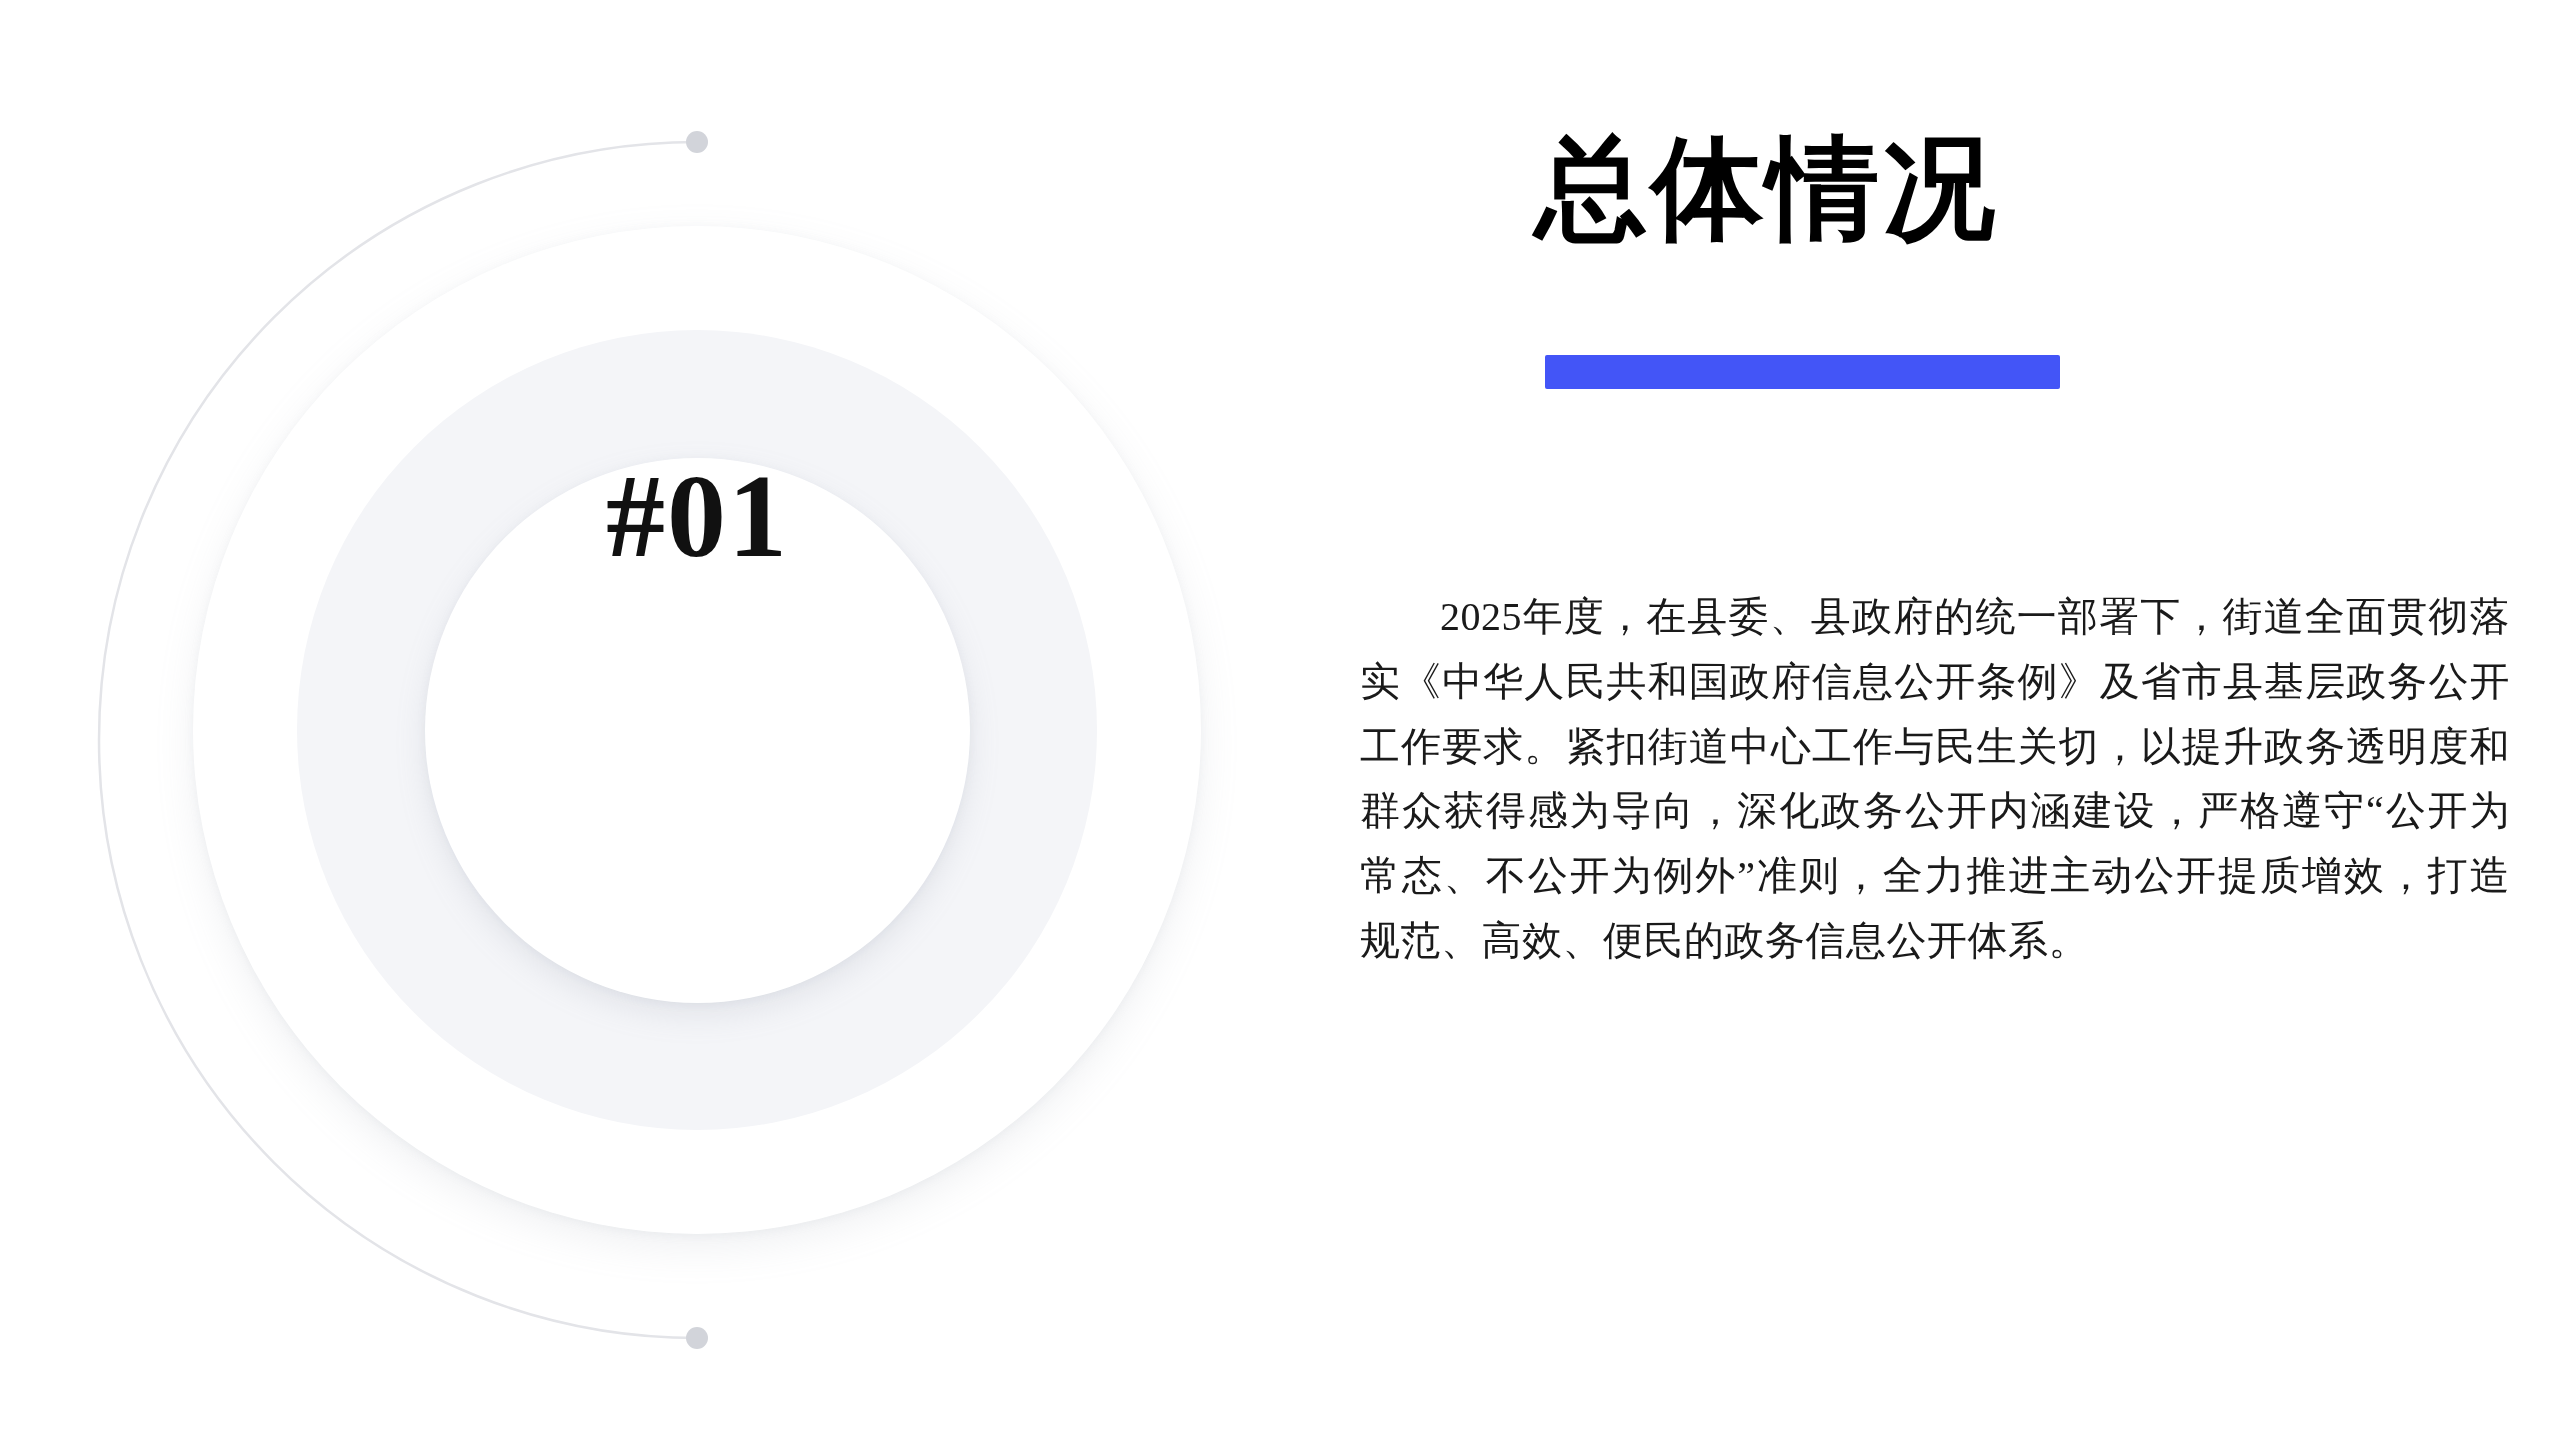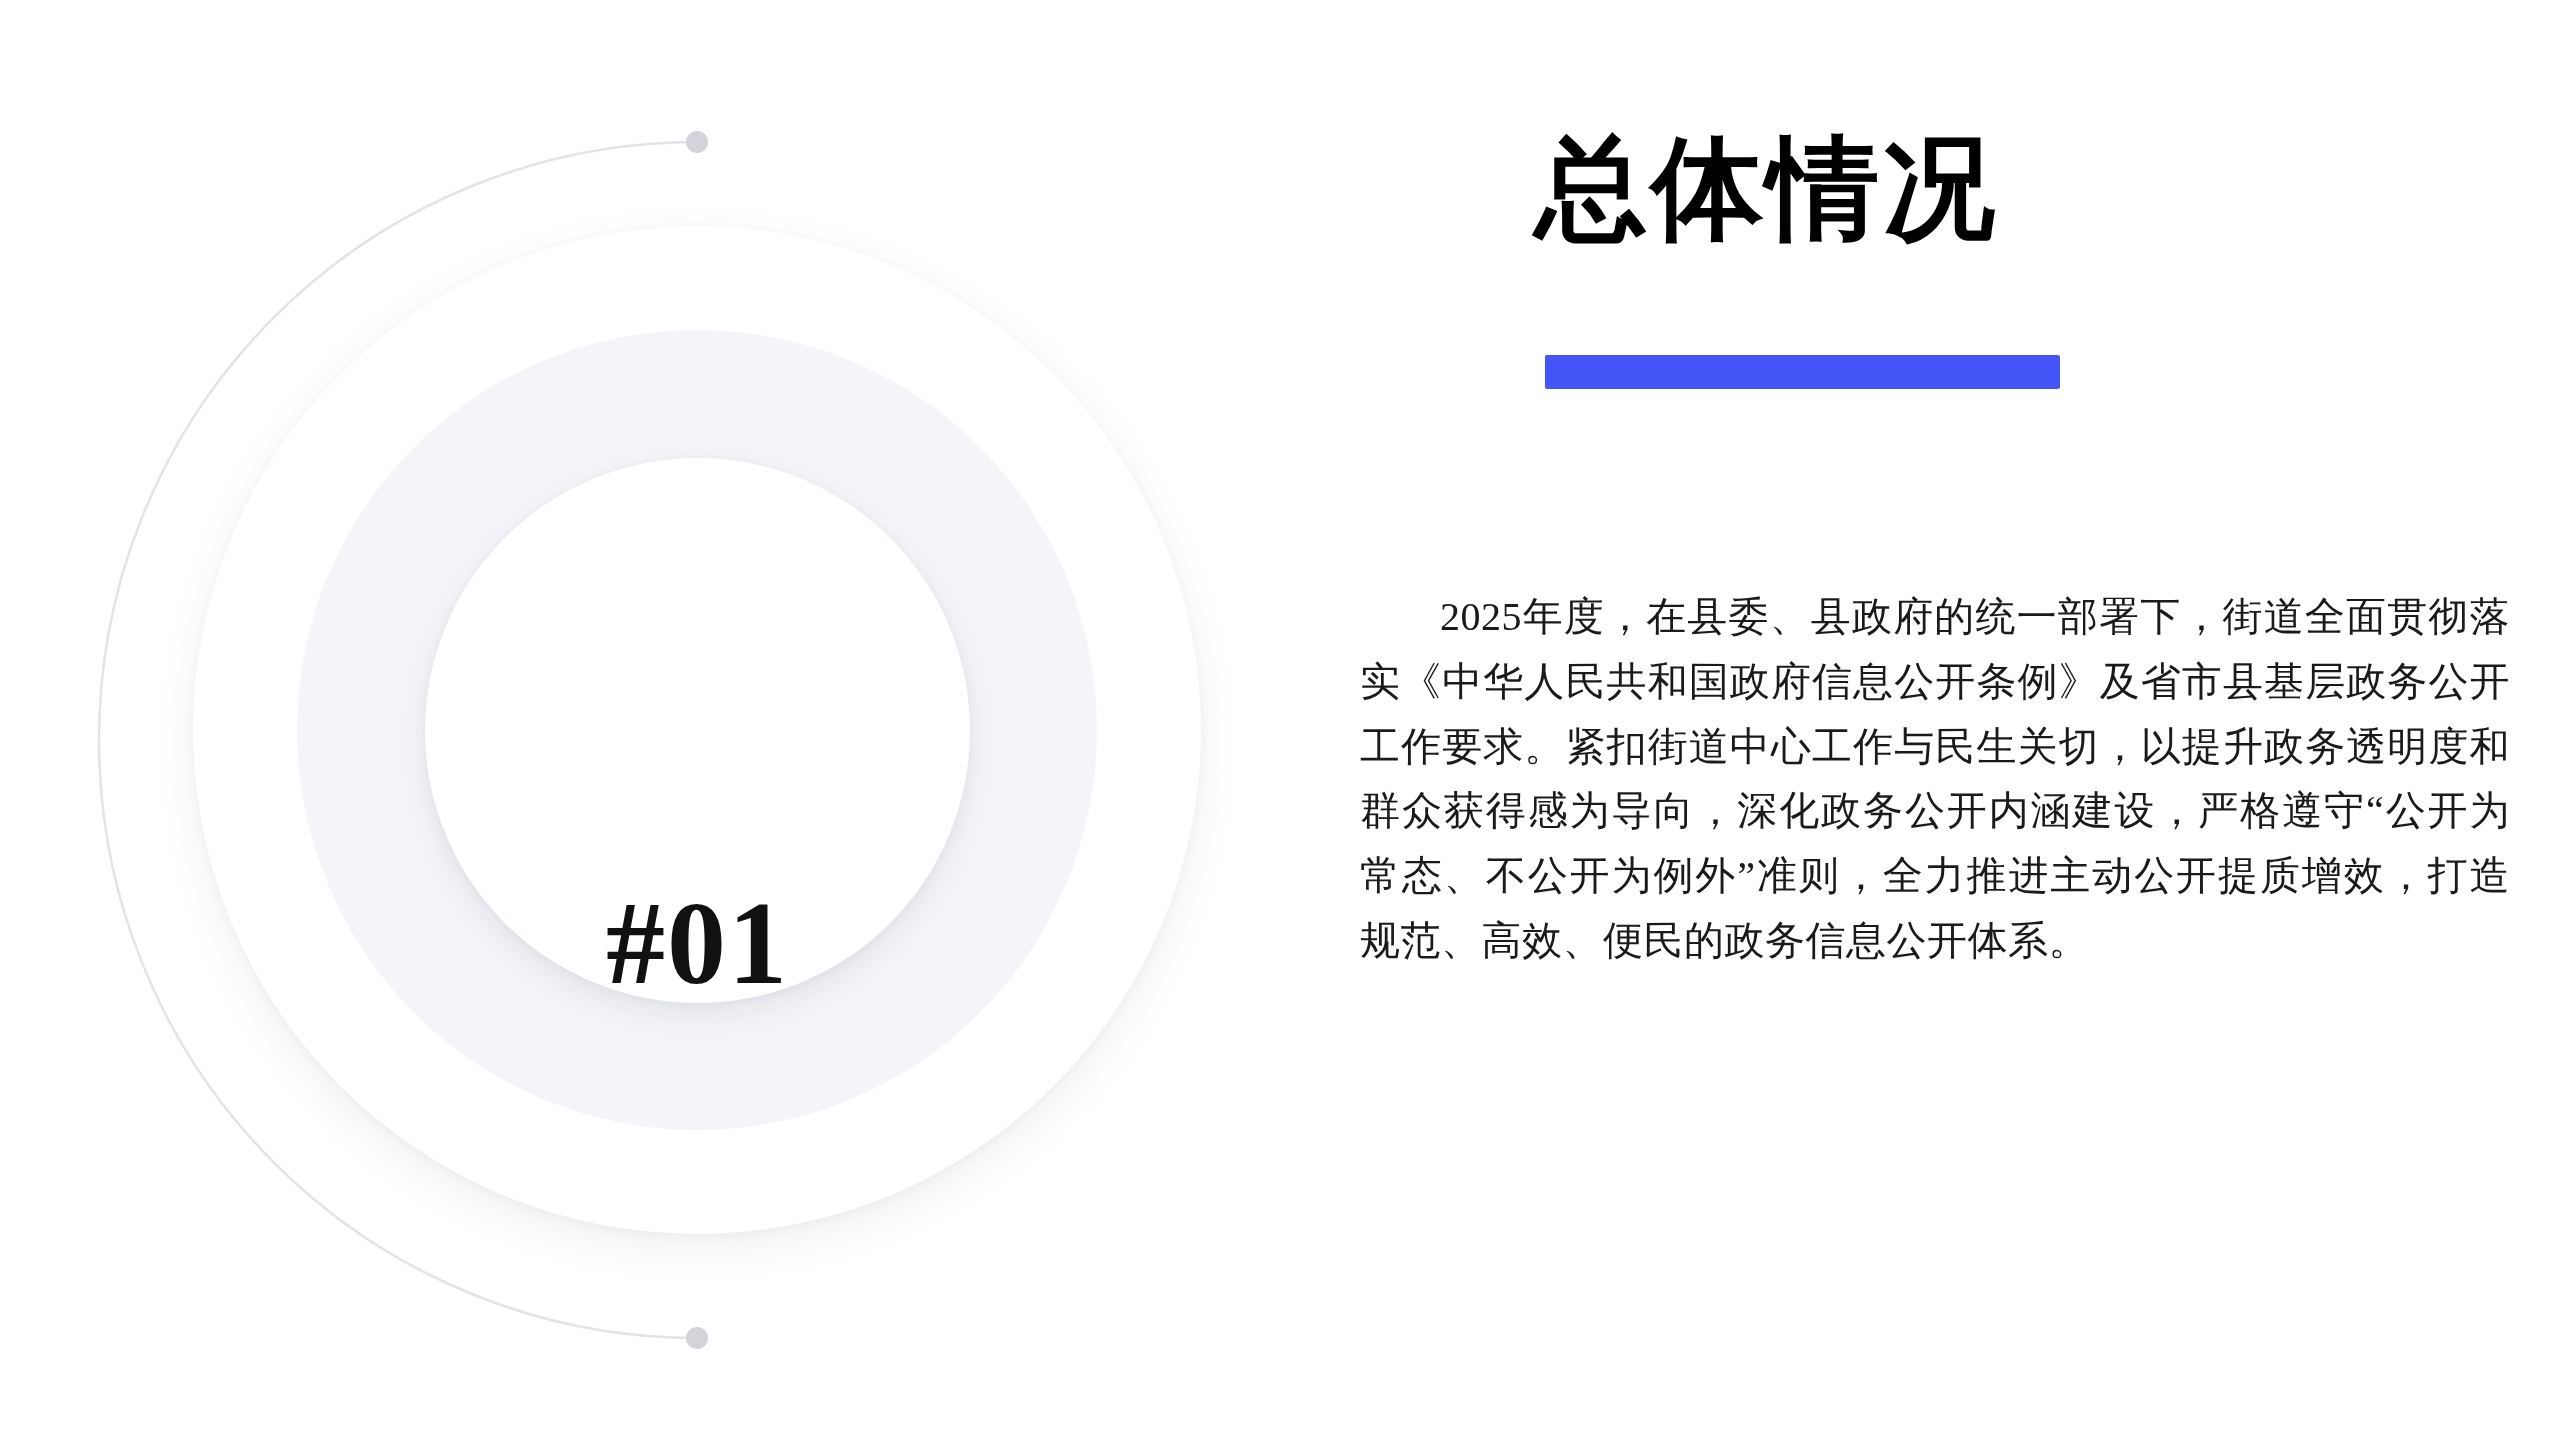--- a/index.html
+++ b/index.html
@@ -71,21 +71,21 @@
     top: 730px;
     width: 545px;
     height: 545px;
     margin-left: -272px;
     margin-top: -272px;
     border-radius: 50%;
     background: #ffffff;
     box-shadow: 0 12px 30px rgba(150,155,172,0.18),
                 0 2px 8px rgba(150,155,172,0.10);
     display: flex;
-    align-items: flex-end;
+    align-items: flex-start;
     justify-content: center;
   }
   .section-number {
     font-family: "Liberation Serif", serif;
     font-weight: 700;
     font-size: 118px;
     letter-spacing: 2px;
     color: #111111;
     line-height: 1;
     user-select: none;

